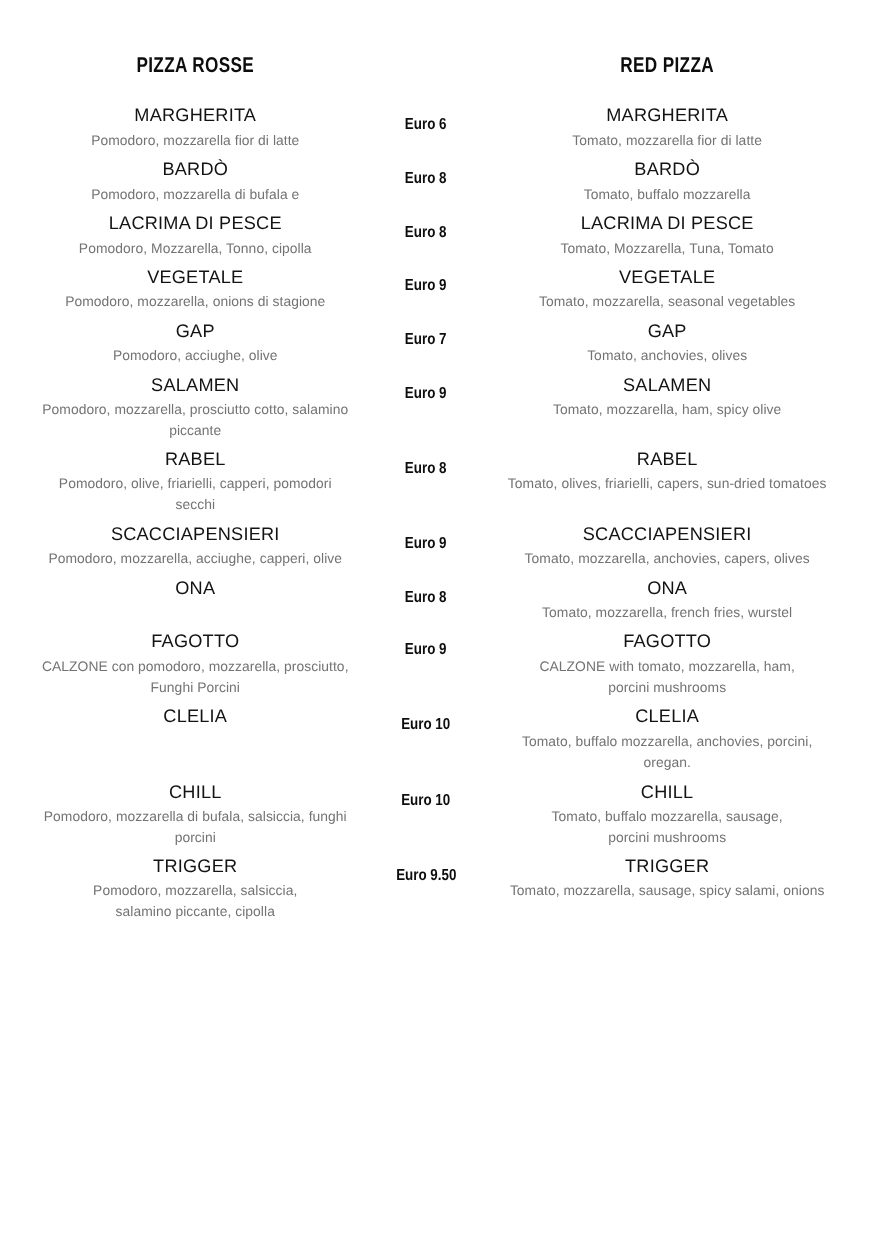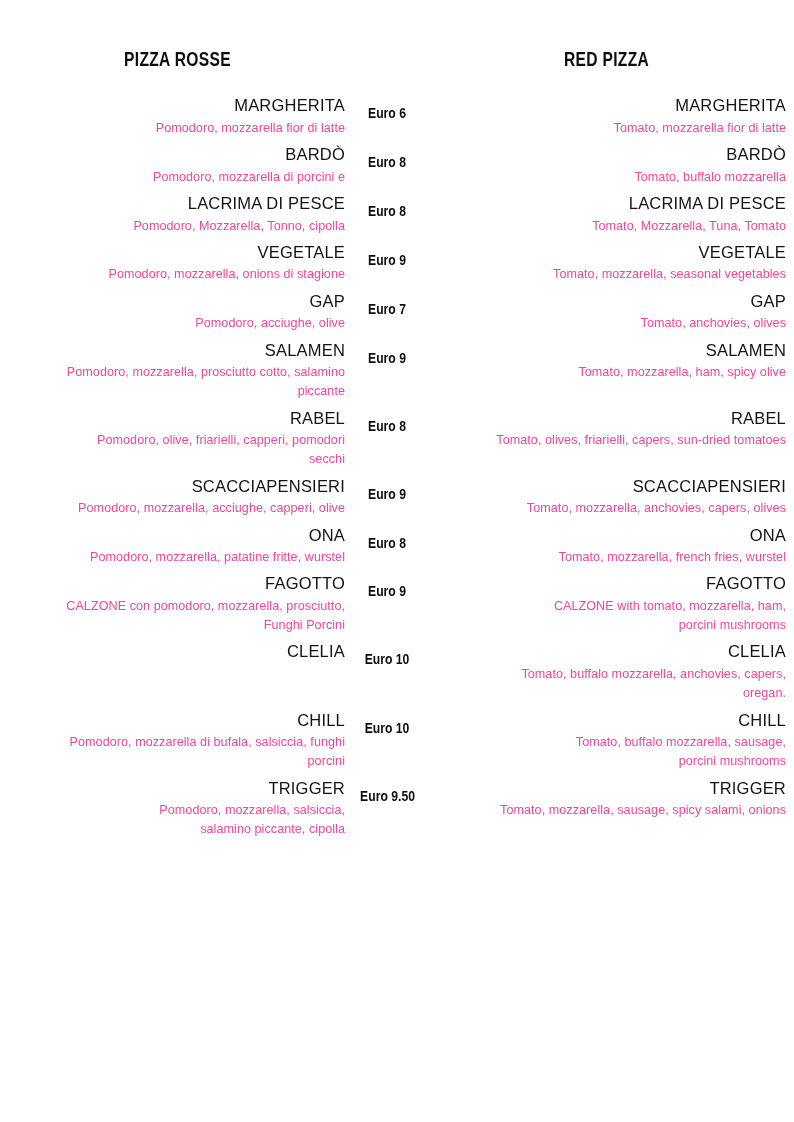--- a/index.html
+++ b/index.html
@@ -48,41 +48,41 @@
   
   .items {
     margin-top: 24px;
   }
   .row {
     display: grid;
     grid-template-columns: 355px 64px 375px;
     margin-bottom: 6px;
   }
   .cell {
-    text-align: right;
+    text-align: center;
   }
   .cell-it { padding: 0 10px; box-sizing: border-box; }
   .cell-en { padding: 0 8px; box-sizing: border-box; }
 
   .item-name {
     font-family: "Liberation Sans", sans-serif;
     font-weight: normal;
     font-size: 16.5px;
     line-height: 1.32;
     letter-spacing: 0.2px;
     color: #131313;
     white-space: nowrap;
   }
   .item-desc {
     font-family: "Liberation Sans", sans-serif;
     font-weight: normal;
     font-size: 12.6px;
     line-height: 1.52;
     letter-spacing: 0.05px;
-    color: #ec4899;
+    color: #737373;
     margin-top: 2px;
     white-space: pre-line;
   }
 
   .cell-price {
     text-align: center;
     font-family: "Liberation Sans Narrow", "Liberation Sans", sans-serif;
     font-weight: bold;
     font-size: 14.5px;
     color: #0d0d0d;
@@ -111,21 +111,21 @@
         </div>
         <div class="cell-price">Euro 6</div>
         <div class="cell cell-en">
           <div class="item-name">MARGHERITA</div>
           <div class="item-desc">Tomato, mozzarella fior di latte</div>
         </div>
       </div>
       <div class="row">
         <div class="cell cell-it">
           <div class="item-name">BARDÒ</div>
-          <div class="item-desc">Pomodoro, mozzarella di porcini e</div>
+          <div class="item-desc">Pomodoro, mozzarella di bufala e</div>
         </div>
         <div class="cell-price">Euro 8</div>
         <div class="cell cell-en">
           <div class="item-name">BARDÒ</div>
           <div class="item-desc">Tomato, buffalo mozzarella</div>
         </div>
       </div>
       <div class="row">
         <div class="cell cell-it">
           <div class="item-name">LACRIMA DI PESCE</div>
@@ -190,21 +190,20 @@
         </div>
         <div class="cell-price">Euro 9</div>
         <div class="cell cell-en">
           <div class="item-name">SCACCIAPENSIERI</div>
           <div class="item-desc">Tomato, mozzarella, anchovies, capers, olives</div>
         </div>
       </div>
       <div class="row">
         <div class="cell cell-it">
           <div class="item-name">ONA</div>
-          <div class="item-desc">Pomodoro, mozzarella, patatine fritte, wurstel</div>
         </div>
         <div class="cell-price">Euro 8</div>
         <div class="cell cell-en">
           <div class="item-name">ONA</div>
           <div class="item-desc">Tomato, mozzarella, french fries, wurstel</div>
         </div>
       </div>
       <div class="row">
         <div class="cell cell-it">
           <div class="item-name">FAGOTTO</div>
@@ -218,21 +217,21 @@
 porcini mushrooms</div>
         </div>
       </div>
       <div class="row">
         <div class="cell cell-it">
           <div class="item-name">CLELIA</div>
         </div>
         <div class="cell-price">Euro 10</div>
         <div class="cell cell-en">
           <div class="item-name">CLELIA</div>
-          <div class="item-desc">Tomato, buffalo mozzarella, anchovies, capers,
+          <div class="item-desc">Tomato, buffalo mozzarella, anchovies, porcini,
 oregan.</div>
         </div>
       </div>
       <div class="row">
         <div class="cell cell-it">
           <div class="item-name">CHILL</div>
           <div class="item-desc">Pomodoro, mozzarella di bufala, salsiccia, funghi
 porcini</div>
         </div>
         <div class="cell-price">Euro 10</div>

